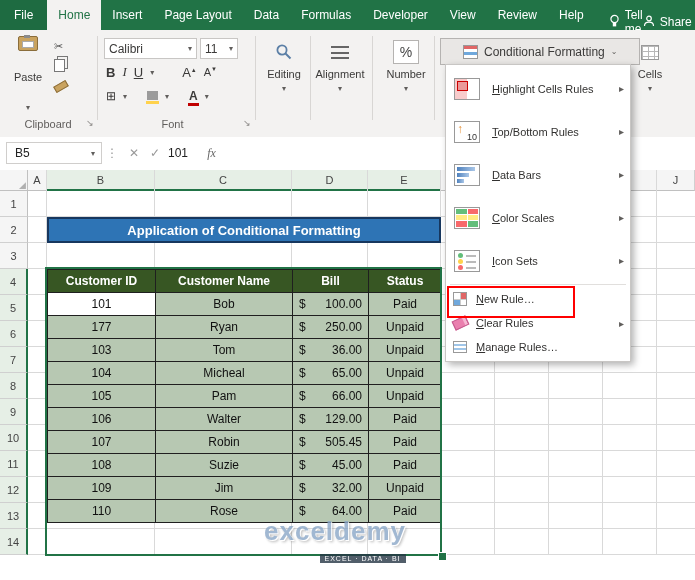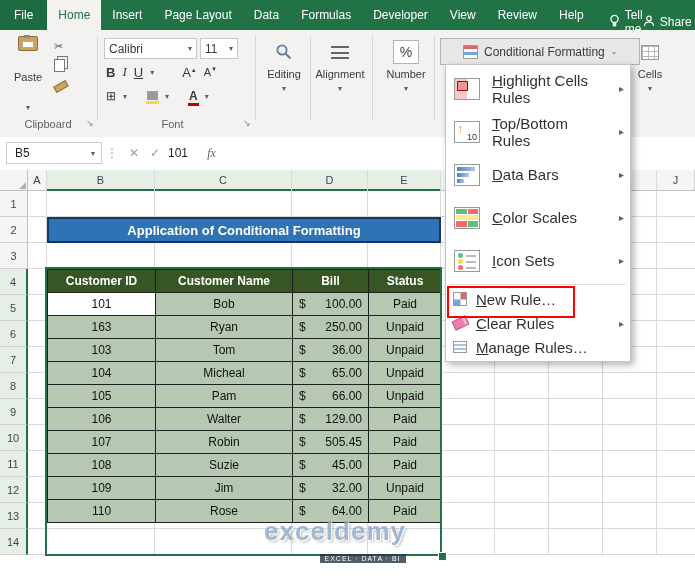--- a/index.html
+++ b/index.html
@@ -97,21 +97,21 @@
            text-shadow:1px 1px 0 #fff,2px 2px 3px rgba(0,0,0,.35);}
   .wm-tag{display:inline-block;margin:-5px 0 0 55px;background:#263645;color:#fff;font-size:7px;
           letter-spacing:1px;padding:1px 5px;}
   
   .cf-menu{position:absolute;left:445px;top:64px;width:186px;background:#fff;border:1px solid #c8c6c4;
            box-shadow:3px 3px 7px rgba(0,0,0,.3);z-index:20;padding:2px 0;box-sizing:border-box;}
   .mi-large{height:43px;display:flex;align-items:center;padding:0 6px;gap:10px;cursor:default;}
   .mi-small{height:24px;display:flex;align-items:center;padding:0 6px;gap:8px;cursor:default;}
   .mi-icon{width:30px;height:30px;flex:none;display:flex;align-items:center;justify-content:center;}
   .mi-icon-sm{width:16px;height:16px;flex:none;display:flex;align-items:center;justify-content:center;}
-  .mi-label{font-size:15px;color:#323130;flex:1;display:block;}
+  .mi-label{font-size:11px;color:#323130;flex:1;display:block;}
   .mi-label::first-letter{text-decoration:underline;}
   .mi-arrow{font-size:10px;color:#605e5c;}
   .mi-sep{height:1px;background:#e1dfdd;margin:2px 4px;}
   .red-box{position:absolute;left:447px;top:286px;width:124px;height:28px;border:2px solid #ff0000;z-index:30;pointer-events:none;}
   
   .ic-hcr{width:26px;height:22px;border:1px solid #999;box-sizing:border-box;position:relative;
           background:linear-gradient(to right,#f8cbcb 0 12px,#fff 12px);}
   .ic-hcr i{position:absolute;left:2px;top:2px;width:9px;height:8px;background:#ea9999;border:1px solid #cc0000;}
   .ic-tbr{width:26px;height:22px;border:1px solid #999;box-sizing:border-box;position:relative;background:#fff;}
   .ic-tbr .up{position:absolute;left:2px;top:0;color:#e69138;font-size:12px;font-weight:bold;}
@@ -329,21 +329,21 @@
     <div class="tr">
       <div class="td active">101</div>
       <div class="td">Bob</div>
       <div class="td bill">
           <span>$</span>
           <span>100.00</span>
         </div>
       <div class="td">Paid</div>
     </div>
     <div class="tr">
-      <div class="td">163</div>
+      <div class="td">177</div>
       <div class="td">Ryan</div>
       <div class="td bill">
           <span>$</span>
           <span>250.00</span>
         </div>
       <div class="td">Unpaid</div>
     </div>
     <div class="tr">
       <div class="td">103</div>
       <div class="td">Tom</div>

